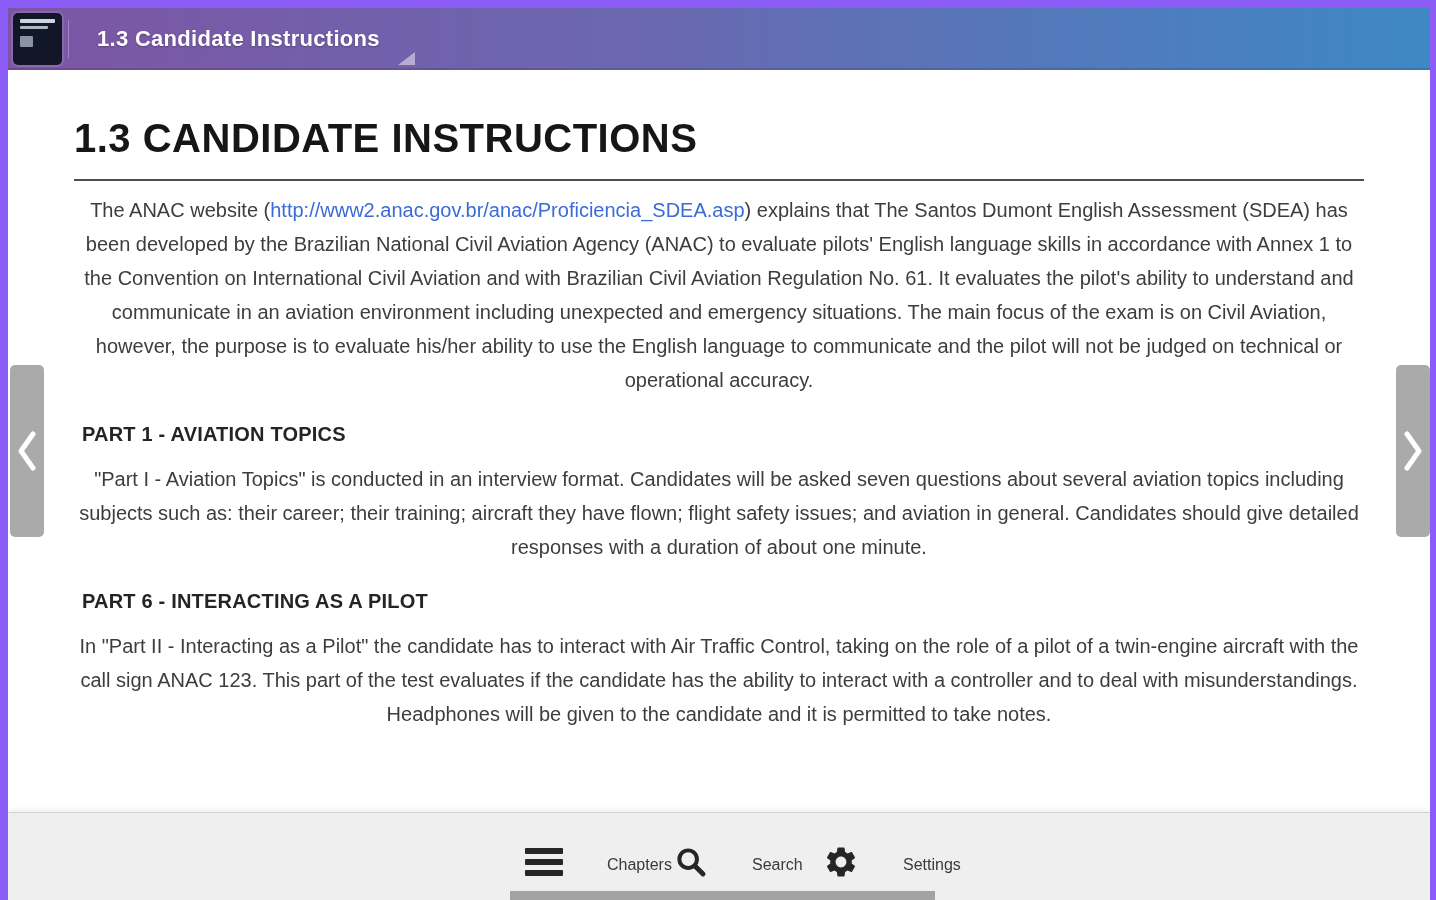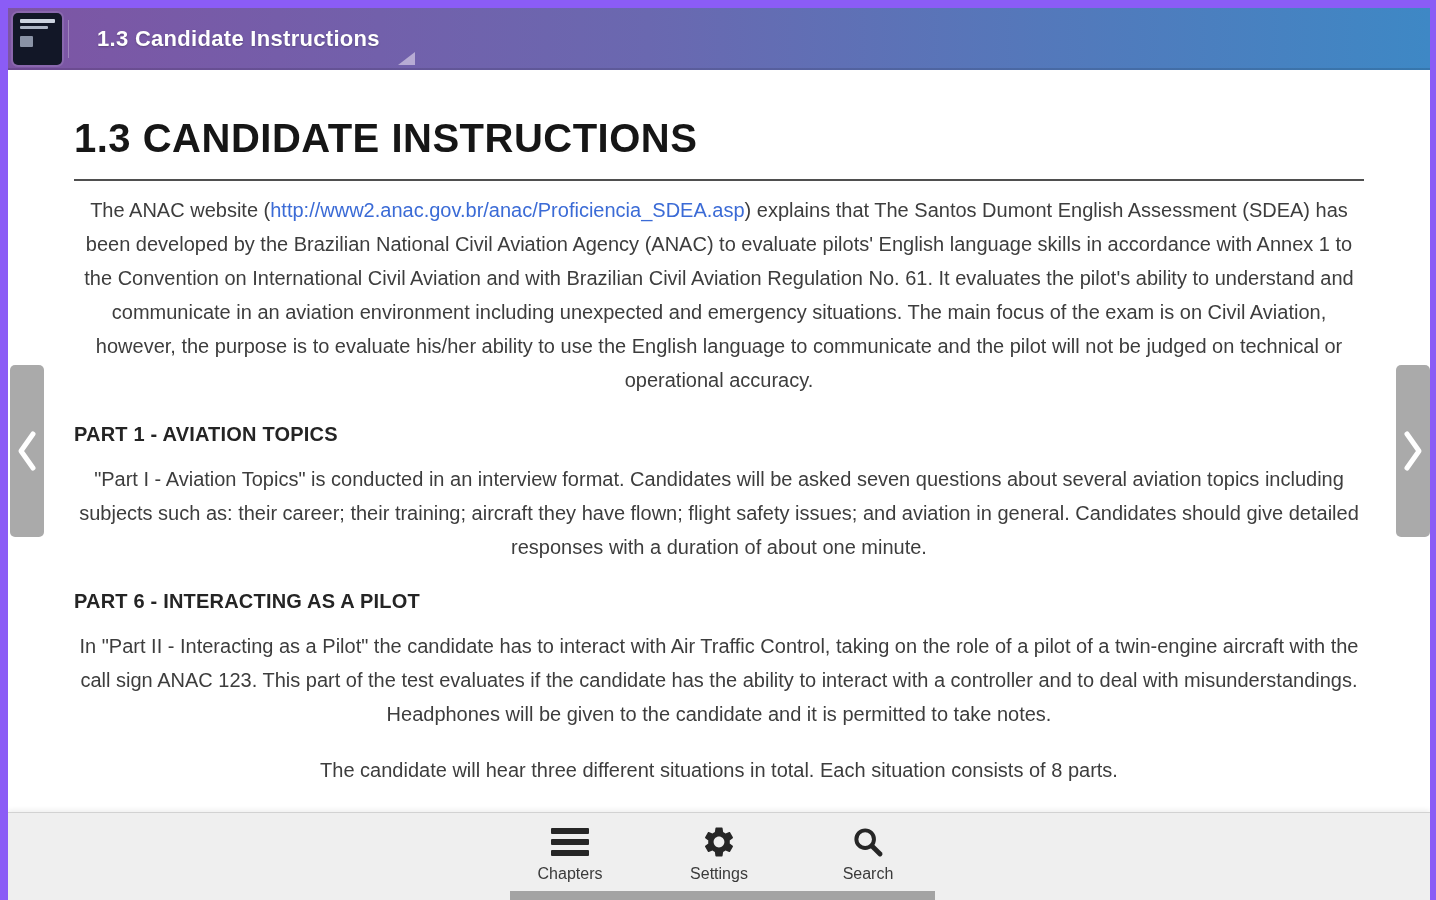--- a/index.html
+++ b/index.html
@@ -28,38 +28,38 @@
                  opacity:0.85; cursor:pointer; }
 
   
   .content { flex:1 1 auto; background:#ffffff; padding:0 66px; overflow:hidden;
              color:#3d3d3d; }
   .content h1 { font-size:40px; font-weight:bold; color:#161616; margin:46px 0 18px;
                 letter-spacing:0.5px; white-space:nowrap; }
   .rule { border:none; border-top:2px solid #4f4f4f; margin:0 0 12px; }
   .body-text { font-size:20px; line-height:34px; color:#3d3d3d; margin:8px 0 22px;
                text-align:center; }
-  .part-heading { font-size:20px; font-weight:bold; color:#242424; margin:26px 0 16px;
+  .part-heading { font-size:20px; font-weight:bold; color:#242424; margin:26px 8px 16px;
                   letter-spacing:0.2px; }
   .link { color:#3b6bd6; text-decoration:none; }
 
   
   .nav-arrow { position:absolute; top:357px; width:34px; height:172px; border:none;
                background:rgba(165,165,165,0.95); border-radius:5px; cursor:pointer;
                display:flex; align-items:center; justify-content:center; padding:0; }
   .nav-arrow.left  { left:2px; }
   .nav-arrow.right { right:0; }
   .nav-arrow svg { display:block; }
 
   
   .toolbar { position:relative; flex:0 0 88px; height:88px; background:#efefef;
              border-top:1px solid #d2d2d2; box-shadow:0 -2px 5px rgba(0,0,0,0.07);
              display:flex; justify-content:center; gap:59px; }
-  .tool { width:90px; display:flex; flex-direction:column; align-items:center;
-          padding-top:11px; cursor:pointer; }
+  .tool { width:90px; display:flex; flex-direction:row; align-items:center;
+          padding-top:11px; cursor:pointer;gap:44px; }
   .tool-icon-box { height:36px; display:flex; align-items:center; justify-content:center; }
   .hamburger { display:flex; flex-direction:column; justify-content:center; }
   .hamburger i { display:block; width:38px; height:6px; background:#262626;
                  border-radius:1px; margin:2.5px 0; }
   .tool-label { font-size:16px; color:#3a3a3a; margin-top:5px; }
   .home-strip { position:absolute; left:502px; bottom:0; width:425px; height:9px;
                 background:#a3a3a3; }
 </style>
 </head>
 <body>
@@ -83,21 +83,20 @@
       <hr class="rule">
 
       <p class="body-text"><span>The ANAC website (</span><a href="#" class="link">http://www2.anac.gov.br/anac/Proficiencia_SDEA.asp</a><span>) explains that The Santos Dumont English Assessment (SDEA) has been developed by the Brazilian National Civil Aviation Agency (ANAC) to evaluate pilots' English language skills in accordance with Annex 1 to the Convention on International Civil Aviation and with Brazilian Civil Aviation Regulation No. 61. It evaluates the pilot's ability to understand and communicate in an aviation environment including unexpected and emergency situations. The main focus of the exam is on Civil Aviation, however, the purpose is to evaluate his/her ability to use the English language to communicate and the pilot will not be judged on technical or operational accuracy.</span></p>
 
       <h3 class="part-heading">PART 1 - AVIATION TOPICS</h3>
       <p class="body-text">"Part I - Aviation Topics" is conducted in an interview format. Candidates will be asked seven questions about several aviation topics including subjects such as: their career; their training; aircraft they have flown; flight safety issues; and aviation in general. Candidates should give detailed responses with a duration of about one minute.</p>
 
       <h3 class="part-heading">PART 6 - INTERACTING AS A PILOT</h3>
       <p class="body-text">In "Part II - Interacting as a Pilot" the candidate has to interact with Air Traffic Control, taking on the role of a pilot of a twin-engine aircraft with the call sign ANAC 123. This part of the test evaluates if the candidate has the ability to interact with a controller and to deal with misunderstandings. Headphones will be given to the candidate and it is permitted to take notes.</p>
 
-      <p class="body-text">The candidate will hear three different situations in total. Each situation consists of 8 parts.</p>
     </main>
 
     <button class="nav-arrow left">
       <svg width="26" height="46" viewBox="0 0 26 46">
         <polyline points="19,6 7,23 19,40" fill="none" stroke="#ffffff" stroke-width="5" stroke-linecap="round" stroke-linejoin="round"></polyline>
       </svg>
     </button>
     <button class="nav-arrow right">
       <svg width="26" height="46" viewBox="0 0 26 46">
         <polyline points="7,6 19,23 7,40" fill="none" stroke="#ffffff" stroke-width="5" stroke-linecap="round" stroke-linejoin="round"></polyline>
@@ -111,41 +110,41 @@
             <i></i>
               <i></i>
               <i></i>
           </div>
         </div>
         <div class="tool-label">Chapters</div>
       </div>
 
       <div class="tool">
         <div class="tool-icon-box">
+          <svg width="34" height="34" viewBox="0 0 24 24">
+            <circle cx="10" cy="10" r="6.2" fill="none" stroke="#262626" stroke-width="2.8"></circle>
+            <line x1="14.8" y1="14.8" x2="20.5" y2="20.5" stroke="#262626" stroke-width="3.4" stroke-linecap="round"></line>
+          </svg>
+        </div>
+        <div class="tool-label">Search</div>
+      </div>
+
+      <div class="tool">
+        <div class="tool-icon-box">
           <svg width="36" height="36" viewBox="0 0 24 24">
             <path fill="#262626" d="M19.14,12.94c0.04-0.3,0.06-0.61,0.06-0.94c0-0.32-0.02-0.64-0.07-0.94l2.03-1.58
               c0.18-0.14,0.23-0.41,0.12-0.61l-1.92-3.32c-0.12-0.22-0.37-0.29-0.59-0.22l-2.39,0.96c-0.5-0.38-1.03-0.7-1.62-0.94
               L14.4,2.81c-0.04-0.24-0.24-0.41-0.48-0.41h-3.84c-0.24,0-0.43,0.17-0.47,0.41L9.25,5.35C8.66,5.59,8.12,5.92,7.63,6.29
               L5.24,5.33c-0.22-0.08-0.47,0-0.59,0.22L2.74,8.87C2.62,9.08,2.66,9.34,2.86,9.48l2.03,1.58C4.84,11.36,4.8,11.69,4.8,12
               s0.02,0.64,0.07,0.94l-2.03,1.58c-0.18,0.14-0.23,0.41-0.12,0.61l1.92,3.32c0.12,0.22,0.37,0.29,0.59,0.22l2.39-0.96
               c0.5,0.38,1.03,0.7,1.62,0.94l0.36,2.54c0.05,0.24,0.24,0.41,0.48,0.41h3.84c0.24,0,0.44-0.17,0.47-0.41l0.36-2.54
               c0.59-0.24,1.13-0.56,1.62-0.94l2.39,0.96c0.22,0.08,0.47,0,0.59-0.22l1.92-3.32c0.12-0.22,0.07-0.47-0.12-0.61L19.14,12.94z
               M12,15.6c-1.98,0-3.6-1.62-3.6-3.6s1.62-3.6,3.6-3.6s3.6,1.62,3.6,3.6S13.98,15.6,12,15.6z"></path>
           </svg>
         </div>
         <div class="tool-label">Settings</div>
       </div>
 
-      <div class="tool">
-        <div class="tool-icon-box">
-          <svg width="34" height="34" viewBox="0 0 24 24">
-            <circle cx="10" cy="10" r="6.2" fill="none" stroke="#262626" stroke-width="2.8"></circle>
-            <line x1="14.8" y1="14.8" x2="20.5" y2="20.5" stroke="#262626" stroke-width="3.4" stroke-linecap="round"></line>
-          </svg>
-        </div>
-        <div class="tool-label">Search</div>
-      </div>
-
       <div class="home-strip"></div>
     </footer>
 
   </div>
 </div>
 
 </body></html>

